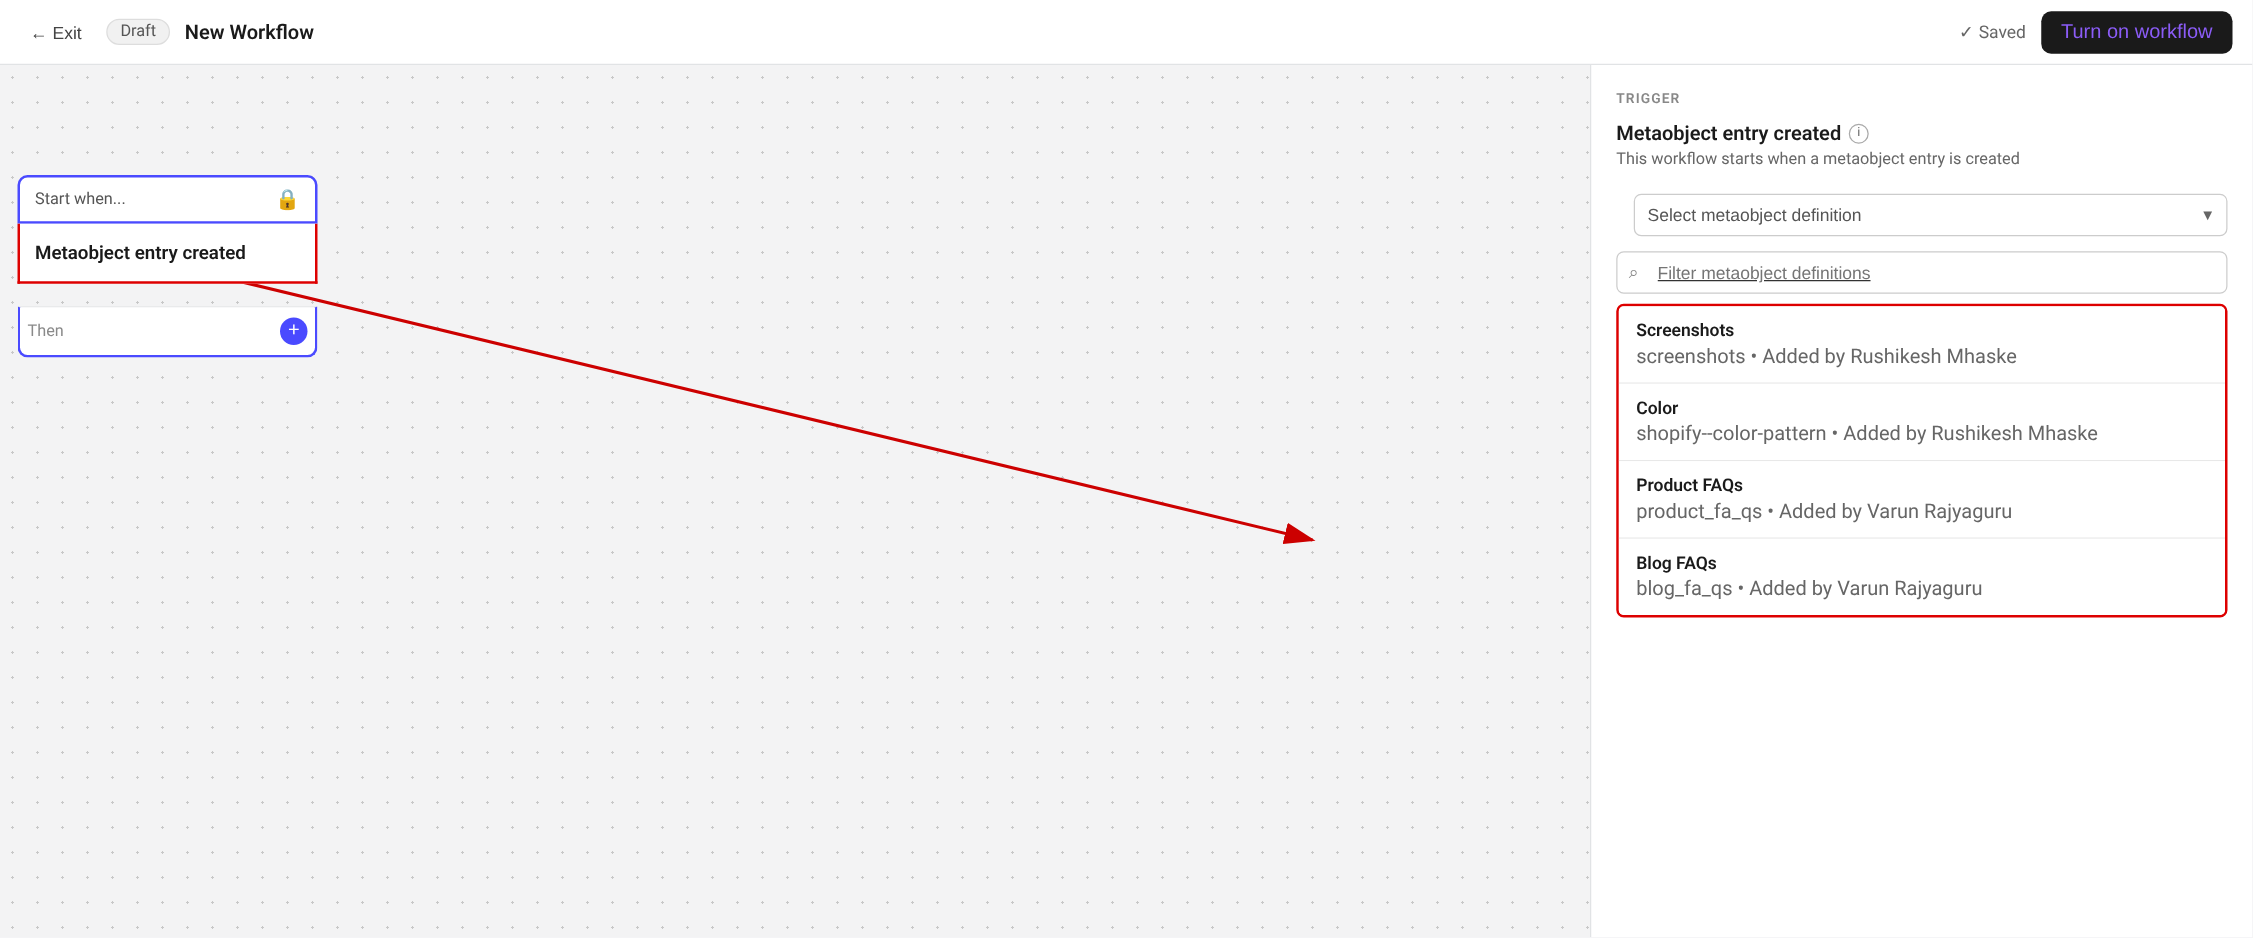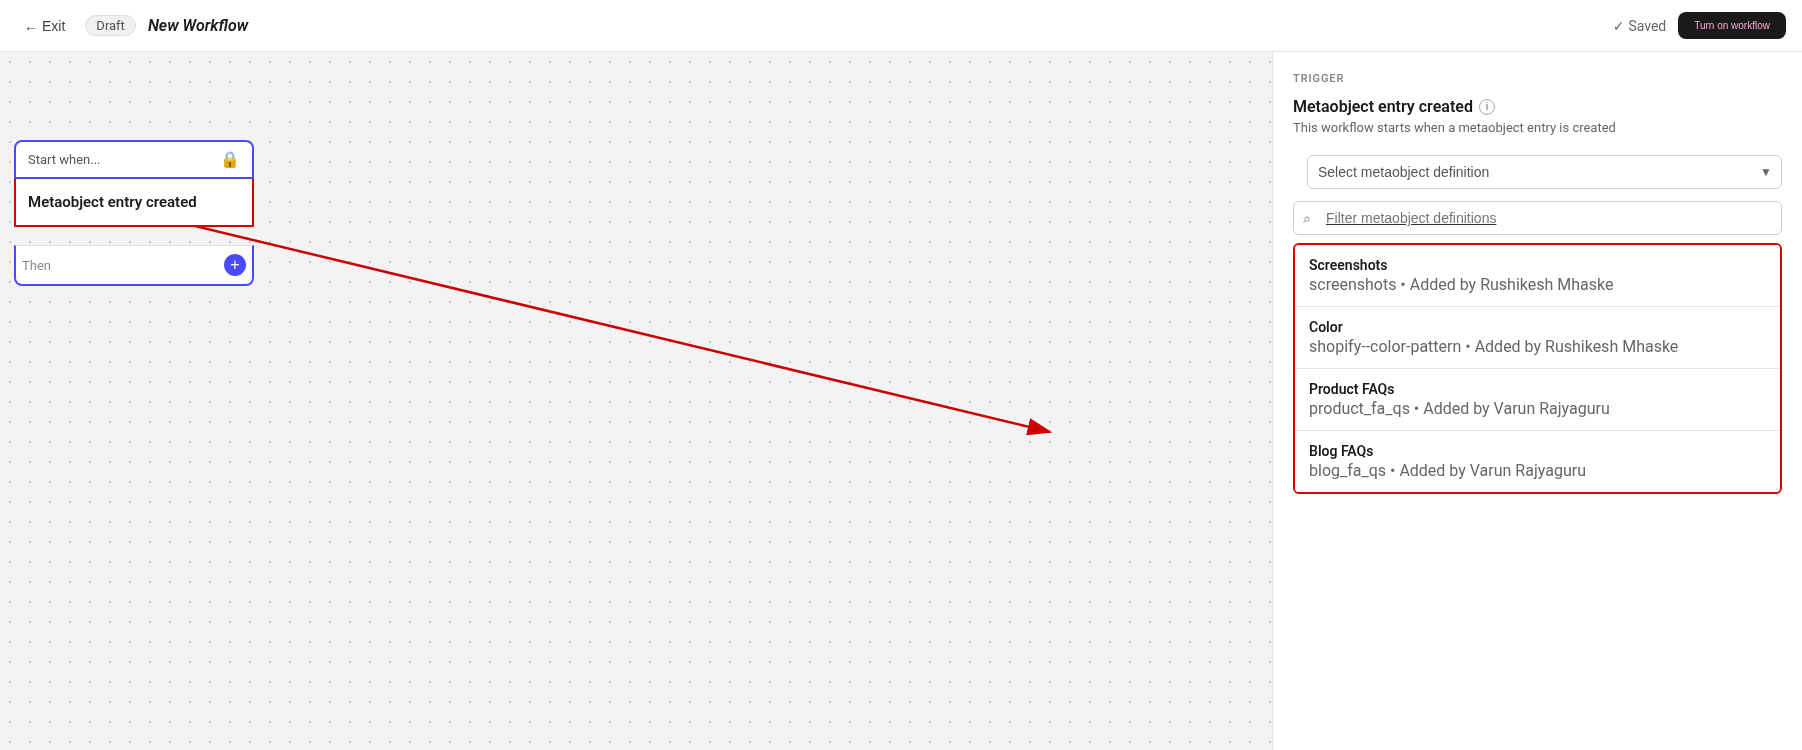--- a/index.html
+++ b/index.html
@@ -14,26 +14,26 @@
     .topbar-left { display: flex; align-items: center; gap: 12px; }
     .exit-btn {
       display: flex; align-items: center; gap: 4px;
       background: none; border: none; cursor: pointer;
       font-size: 14px; color: #444; padding: 6px 8px; border-radius: 6px;
     }
     .draft-badge {
       background: #f1f1f1; border: 1px solid #ddd; border-radius: 12px;
       padding: 2px 10px; font-size: 13px; color: #555;
     }
-    .workflow-title { font-size: 16px; font-weight: 600; color: #1a1a1a; font-style: italic; }
+    .workflow-title { font-size: 16px; font-weight: 600; color: #1a1a1a; }
     .topbar-right { display: flex; align-items: center; gap: 12px; }
     .saved-label { display: flex; align-items: center; gap: 4px; font-size: 14px; color: #666; }
     .turn-on-btn {
-      background: #1a1a1a; color: #f9a8d4; border: none; border-radius: 8px;
-      padding: 8px 16px; font-size: 10px; font-weight: 500; cursor: pointer;
+      background: #1a1a1a; color: #8b5cf6; border: none; border-radius: 8px;
+      padding: 8px 16px; font-size: 16px; font-weight: 500; cursor: pointer;
     }
 
     
     .main { display: flex; flex: 1; overflow: hidden; }
 
     
     .canvas {
       flex: 1; position: relative; overflow: hidden;
       background-color: #f3f3f4;
       background-image: radial-gradient(circle, #c8c8c8 1px, transparent 1px);

